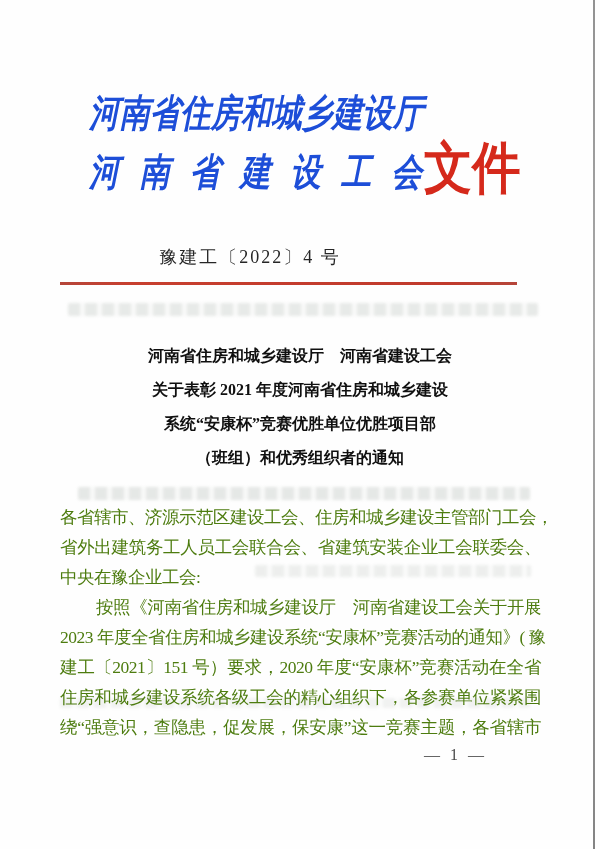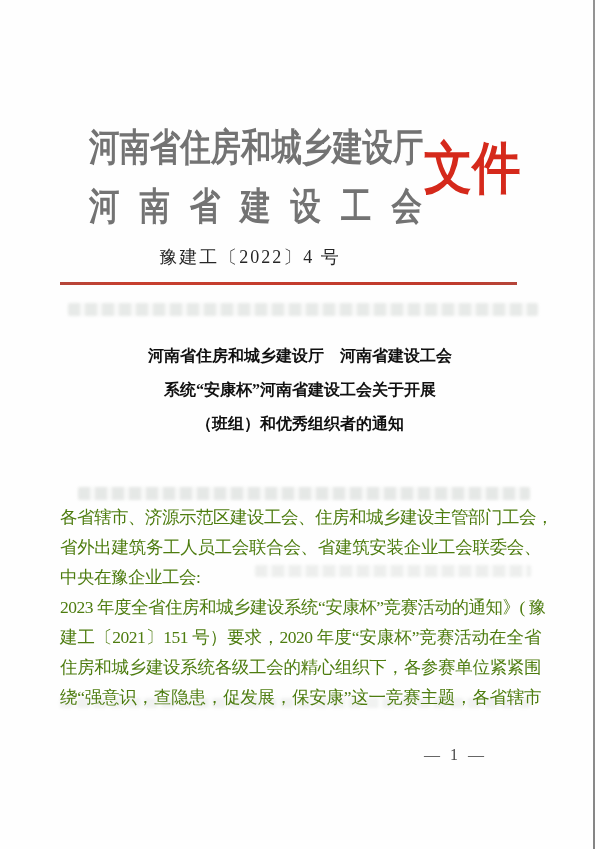--- a/index.html
+++ b/index.html
@@ -18,23 +18,24 @@
     position: absolute;
     top: 0; bottom: 0;
     right: 5px;
     width: 2px;
     background: linear-gradient(180deg, #7f7f7f, #9a9a9a 40%, #6e6e6e);
     opacity: .85;
   }
   
   .org-block {
     position: absolute;
-    left: 89px; top: 122px;
-    color: #737373;
+    left: 89px; top: 88px;
+    color: #1d4ed8;
     font-weight: bold;
+    font-style: italic;
   }
   .org-line1 {
     font-size: 38px;
     letter-spacing: 0px;
     transform: scaleX(0.80);
     transform-origin: left center;
     white-space: nowrap;
   }
   .org-line2 {
     margin-top: 8px;
@@ -134,32 +135,34 @@
   <div class="doc-word">文件</div>
 
   <div class="doc-number">豫建工〔2022〕4 号</div>
 
   <div class="red-rule"></div>
 
   <div class="bleed bleed-1"></div>
 
   <div class="title-block">
     <div class="title-line">河南省住房和城乡建设厅　河南省建设工会</div>
-    <div class="title-line">系统“安康杯”河南省建设工会关于开展</div>
+    <div class="title-line">关于表彰 2021 年度河南省住房和城乡建设</div>
+    <div class="title-line">系统“安康杯”竞赛优胜单位优胜项目部</div>
     <div class="title-line">（班组）和优秀组织者的通知</div>
   </div>
 
   <div class="bleed bleed-2"></div>
   <div class="bleed bleed-3"></div>
   <div class="bleed bleed-4"></div>
 
   <div class="body-block">
     <div class="b-line">各省辖市、济源示范区建设工会、住房和城乡建设主管部门工会，</div>
     <div class="b-line">省外出建筑务工人员工会联合会、省建筑安装企业工会联委会、</div>
     <div class="b-line no-justify">中央在豫企业工会:</div>
+    <div class="b-line indent">按照《河南省住房和城乡建设厅　河南省建设工会关于开展</div>
     <div class="b-line">2023 年度全省住房和城乡建设系统“安康杯”竞赛活动的通知》( 豫</div>
     <div class="b-line">建工〔2021〕151 号）要求，2020 年度“安康杯”竞赛活动在全省</div>
     <div class="b-line">住房和城乡建设系统各级工会的精心组织下，各参赛单位紧紧围</div>
     <div class="b-line">绕“强意识，查隐患，促发展，保安康”这一竞赛主题，各省辖市</div>
   </div>
 
   <div class="page-number">— 1 —</div>
 
 </div>
 

